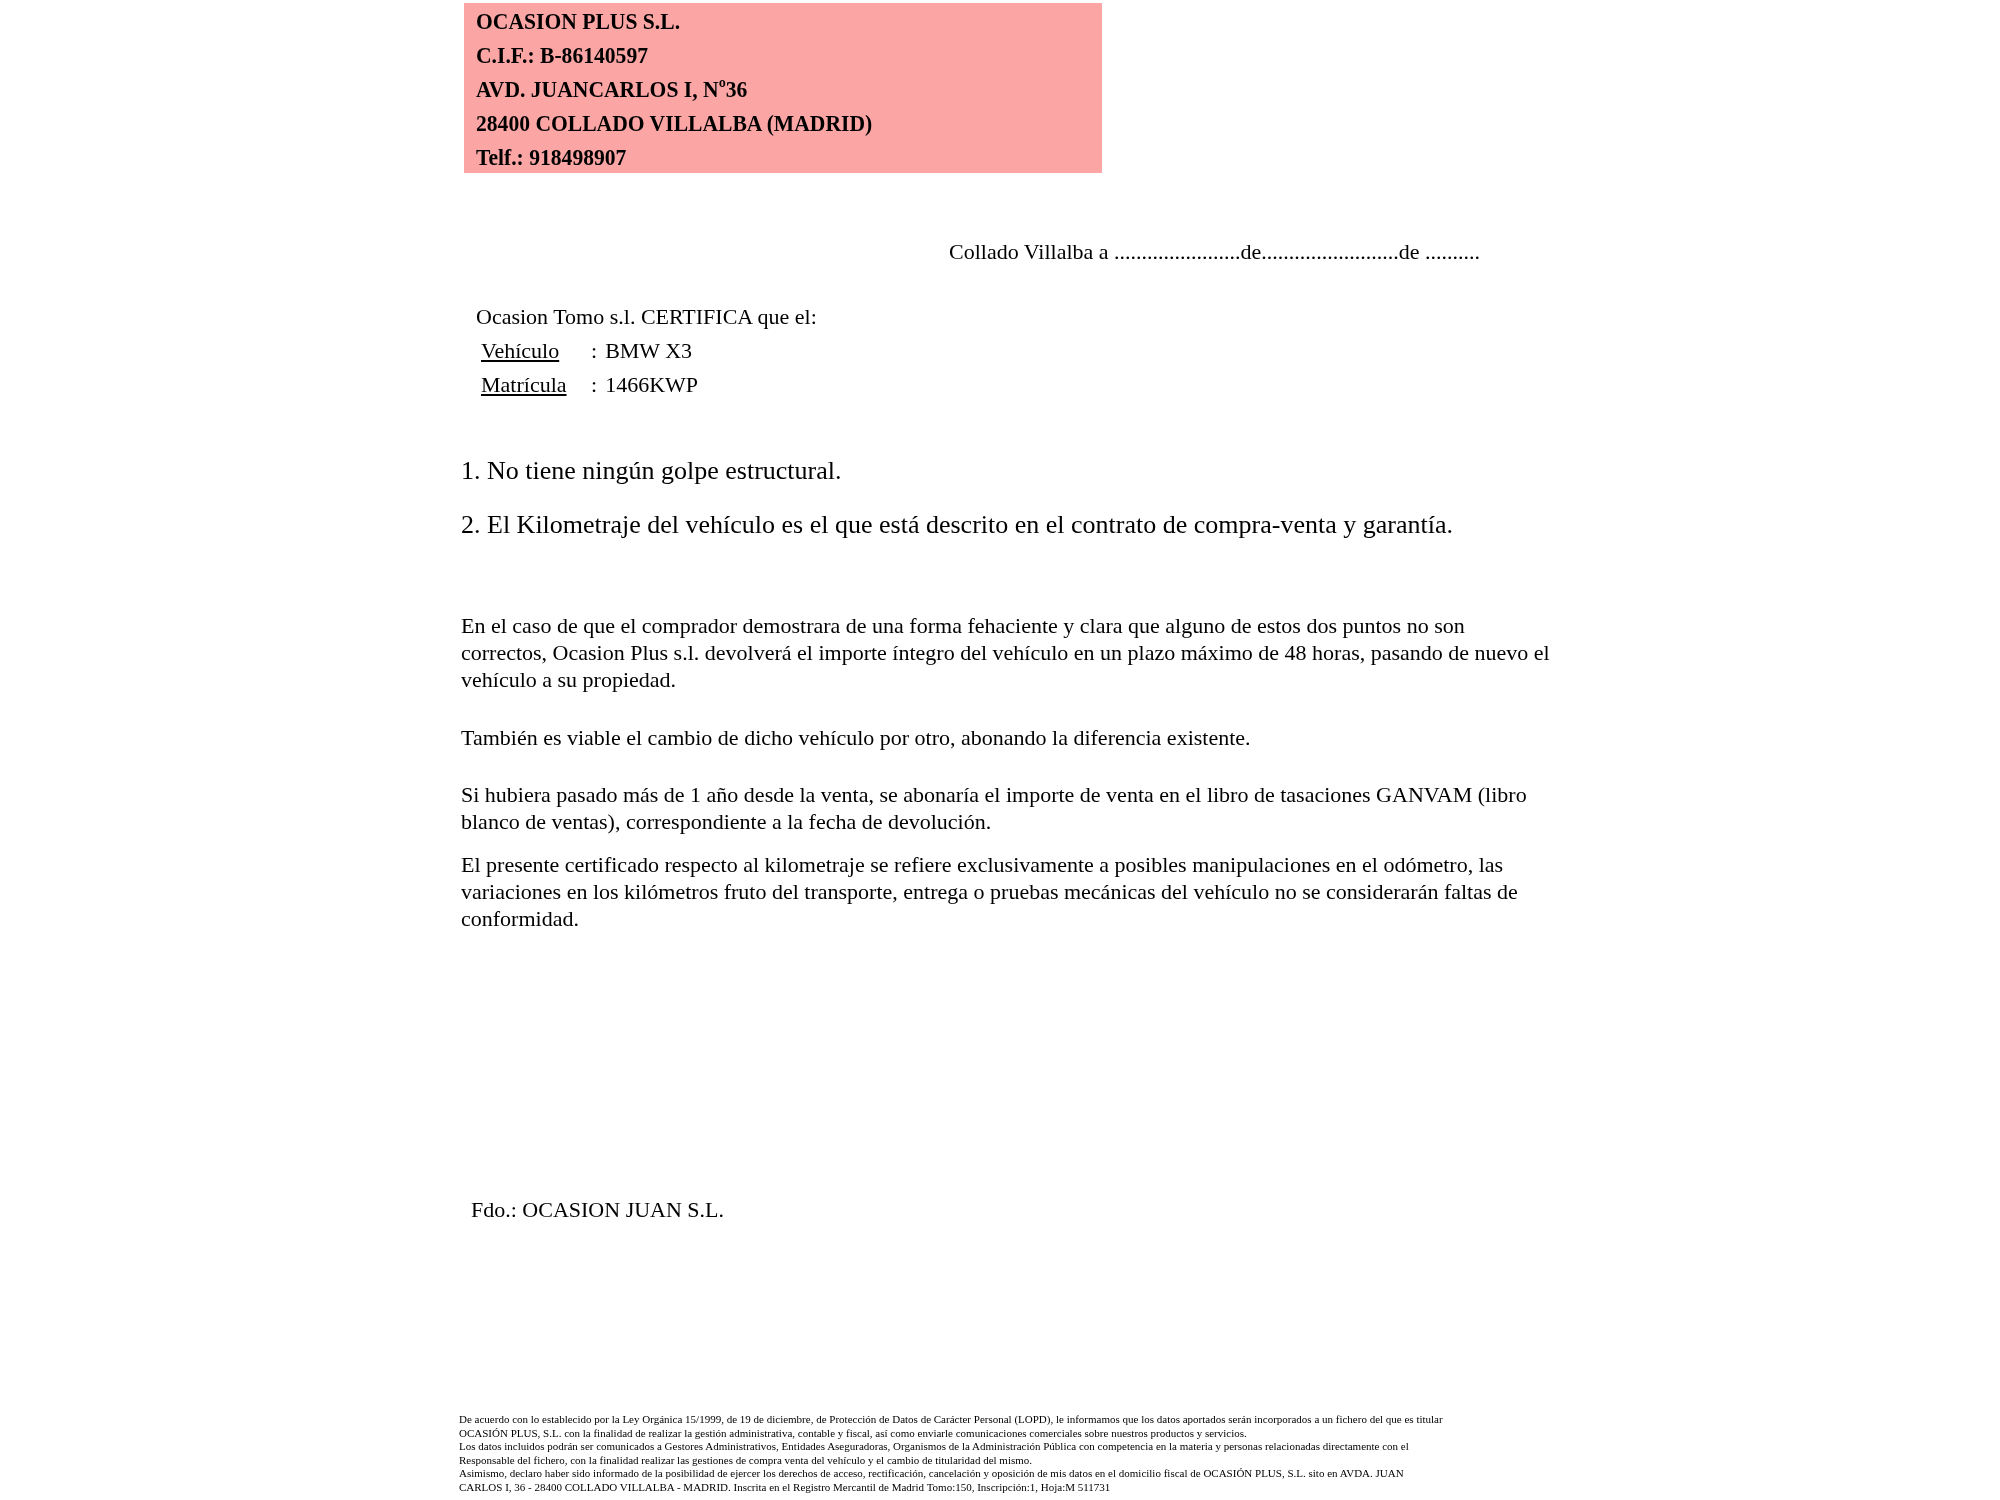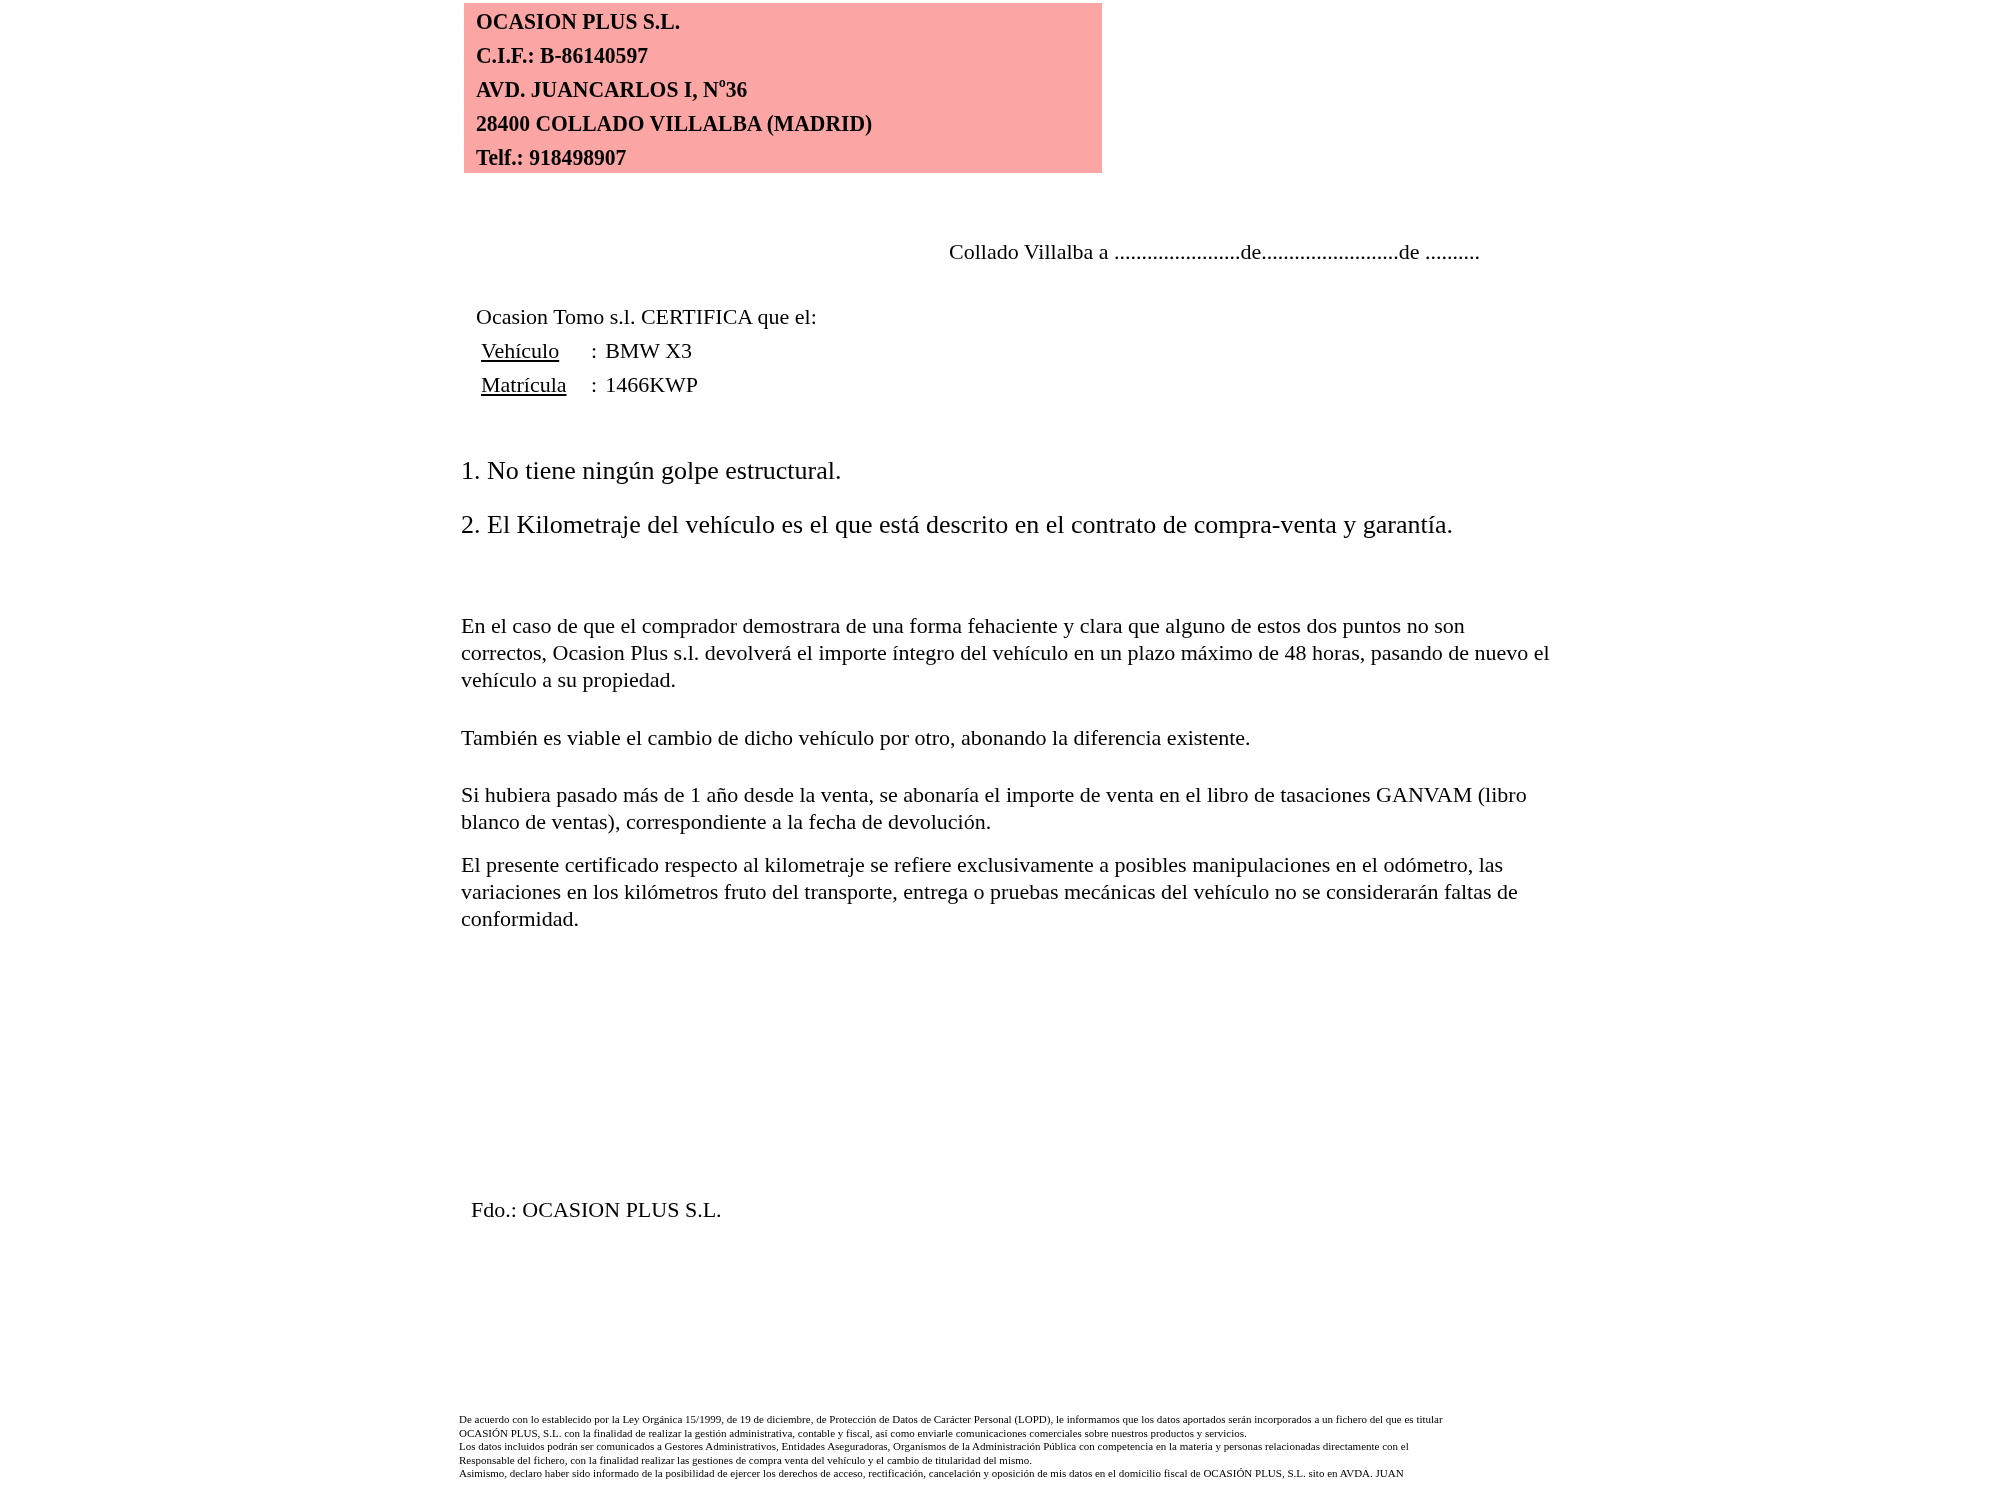--- a/index.html
+++ b/index.html
@@ -88,21 +88,22 @@
 </div>
 
 <div class="abs cond cond-1">1. No tiene ningún golpe estructural.</div>
 <div class="abs cond cond-2">2. El Kilometraje del vehículo es el que está descrito en el contrato de compra-venta y garantía.</div>
 
 <div class="abs para p-refund">En el caso de que el comprador demostrara de una forma fehaciente y clara que alguno de estos dos puntos no son correctos, Ocasion Plus s.l. devolverá el importe íntegro del vehículo en un plazo máximo de 48 horas, pasando de nuevo el vehículo a su propiedad.</div>
 <div class="abs para p-exchange">También es viable el cambio de dicho vehículo por otro, abonando la diferencia existente.</div>
 <div class="abs para p-ganvam">Si hubiera pasado más de 1 año desde la venta, se abonaría el importe de venta en el libro de tasaciones GANVAM (libro blanco de ventas), correspondiente a la fecha de devolución.</div>
 <div class="abs para p-odometer">El presente certificado respecto al kilometraje se refiere exclusivamente a posibles manipulaciones en el odómetro, las variaciones en los kilómetros fruto del transporte, entrega o pruebas mecánicas del vehículo no se considerarán faltas de conformidad.</div>
 
-<div class="abs signature">Fdo.: OCASION PLUS S.L.</div>
+<div class="abs signature">Fdo.: OCASION JUAN S.L.</div>
 
 <div class="abs legal">
   <div class="legal-line">De acuerdo con lo establecido por la Ley Orgánica 15/1999, de 19 de diciembre, de Protección de Datos de Carácter Personal (LOPD), le informamos que los datos aportados serán incorporados a un fichero del que es titular</div>
   <div class="legal-line">OCASIÓN PLUS, S.L. con la finalidad de realizar la gestión administrativa, contable y fiscal, así como enviarle comunicaciones comerciales sobre nuestros productos y servicios.</div>
   <div class="legal-line">Los datos incluidos podrán ser comunicados a Gestores Administrativos, Entidades Aseguradoras, Organismos de la Administración Pública con competencia en la materia y personas relacionadas directamente con el</div>
   <div class="legal-line">Responsable del fichero, con la finalidad realizar las gestiones de compra venta del vehículo y el cambio de titularidad del mismo.</div>
   <div class="legal-line">Asimismo, declaro haber sido informado de la posibilidad de ejercer los derechos de acceso, rectificación, cancelación y oposición de mis datos en el domicilio fiscal de OCASIÓN PLUS, S.L. sito en AVDA. JUAN</div>
+  <div class="legal-line">CARLOS I, 36 - 28400 COLLADO VILLALBA - MADRID. Inscrita en el Registro Mercantil de Madrid Tomo:150, Inscripción:1, Hoja:M 511731</div>
 </div>
 
 </body></html>

